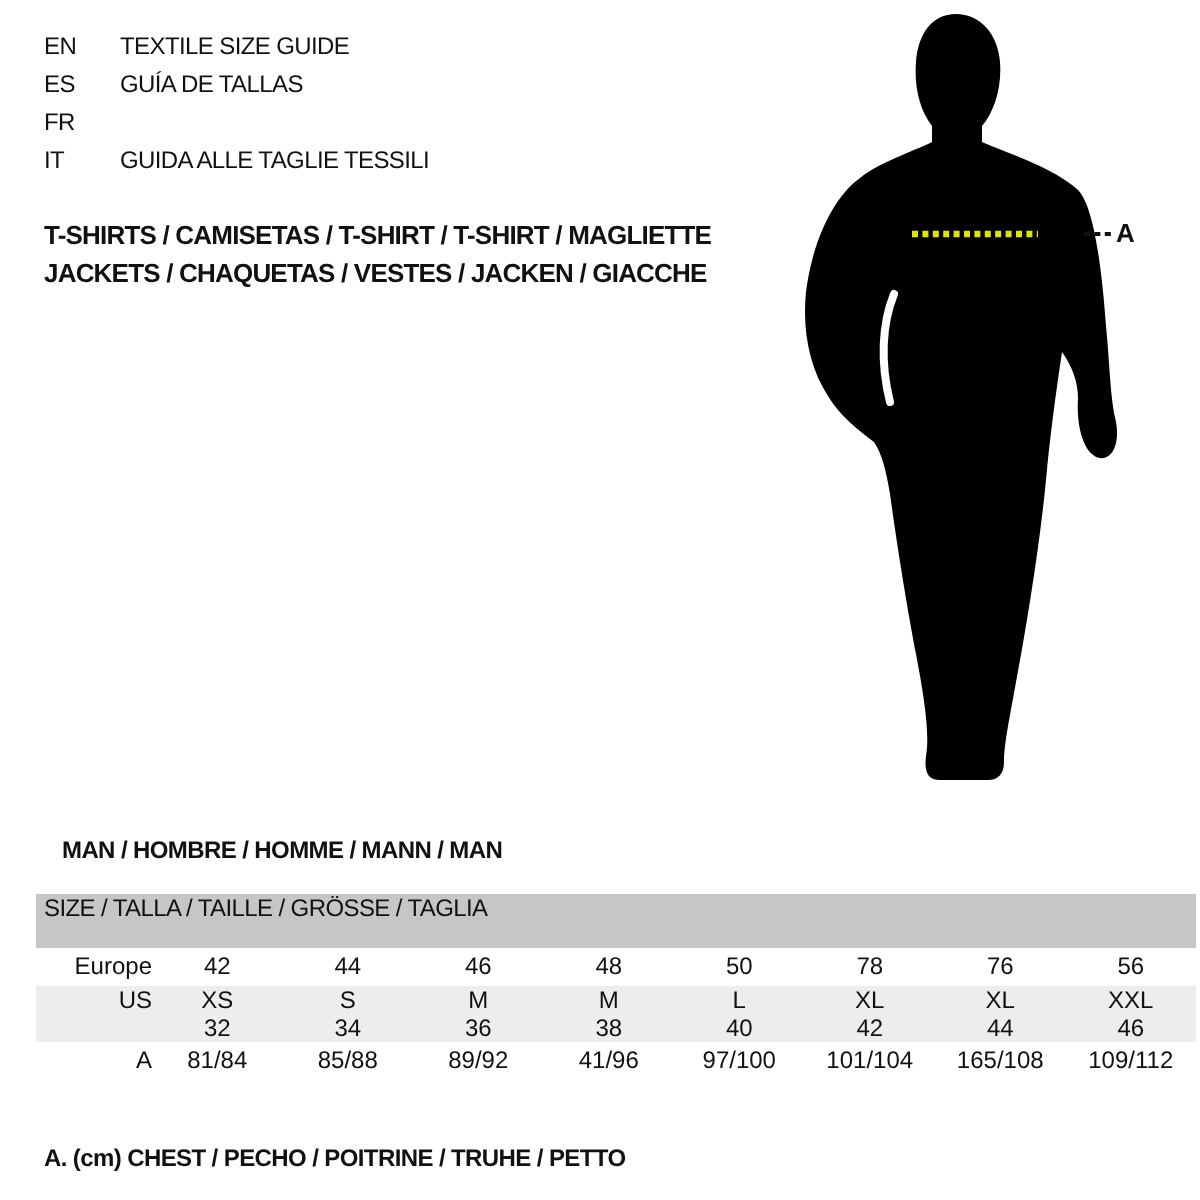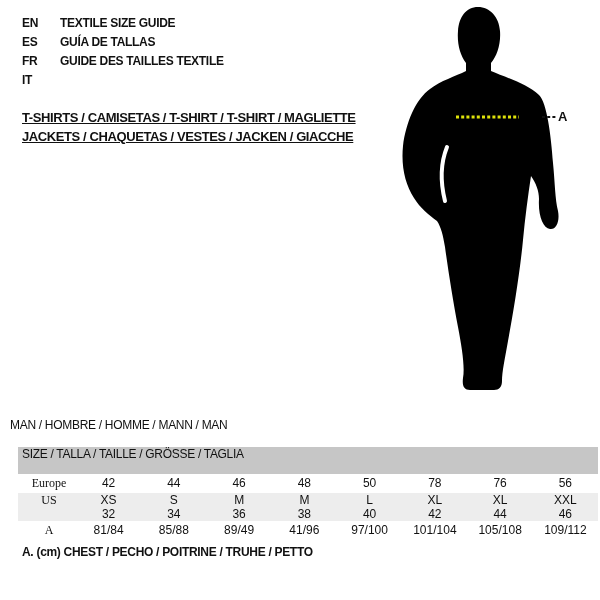--- a/index.html
+++ b/index.html
@@ -8,64 +8,64 @@
   }
   *{margin:0;padding:0;box-sizing:border-box;}
   html,body{background:#fff;}
   .canvas{
     position:relative;width:600px;height:600px;background:var(--background);
     font-family:"Liberation Sans","DejaVu Sans",sans-serif;color:var(--text);
     overflow:hidden;
   }
   
   .lang-list{position:absolute;left:22px;top:14px;}
-  .lang-row{display:flex;height:19px;line-height:19px;font-size:12px;font-weight:700;letter-spacing:-0.3px;}
+  .lang-row{display:flex;height:19px;line-height:19px;font-size:12px;font-weight:400;letter-spacing:-0.3px;}
   .lang-code{width:38px;}
   
   .categories{position:absolute;left:22px;top:108px;}
-  .cat-line{height:19px;line-height:19px;font-size:13px;font-weight:700;letter-spacing:-0.4px;text-decoration:underline;}
+  .cat-line{height:19px;line-height:19px;font-size:13px;font-weight:700;letter-spacing:-0.4px;}
   
   .figure-wrap{position:absolute;left:395px;top:5px;width:185px;height:392px;}
   .figure-wrap svg{display:block;width:185px;height:392px;}
   .measure-a{position:absolute;left:163px;top:104px;font-size:13px;font-weight:700;}
   .chest-line{stroke:var(--chest-dash);stroke-width:3.2;stroke-dasharray:3 2.2;}
   .pointer-line{stroke:#111;stroke-width:2;stroke-dasharray:3 2.2;}
   
-  .section-title{position:absolute;left:10px;top:416px;height:19px;line-height:19px;font-size:12px;font-weight:400;letter-spacing:-0.3px;}
+  .section-title{position:absolute;left:31px;top:416px;height:19px;line-height:19px;font-size:12px;font-weight:700;letter-spacing:-0.3px;}
   
   .size-table{position:absolute;left:18px;top:447px;width:580px;font-size:12px;}
   .t-header{height:27px;line-height:15px;background:var(--header-bg);padding-left:4px;letter-spacing:-0.3px;}
   .t-row{display:grid;grid-template-columns:58px repeat(8,1fr);}
-  .t-row .t-label{padding-left:4px;text-align:center;font-family:Liberation Serif, serif;}
+  .t-row .t-label{padding-left:4px;text-align:right;}
   .t-row span{display:block;text-align:center;}
   .row-europe,.row-a{height:19px;line-height:19px;}
   .row-us,.row-nums{height:14px;line-height:14px;background:var(--shaded-row-bg);}
   
-  .footnote{position:absolute;left:22px;top:543px;height:19px;line-height:19px;font-size:12px;font-weight:700;letter-spacing:-0.3px;}
+  .footnote{position:absolute;left:22px;top:570px;height:19px;line-height:19px;font-size:12px;font-weight:700;letter-spacing:-0.3px;}
 </style>
 </head>
 <body>
 
 <div class="canvas">
 
   <div class="lang-list">
     <div class="lang-row">
       <span class="lang-code">EN</span>
       <span class="lang-label">TEXTILE SIZE GUIDE</span>
     </div>
     <div class="lang-row">
       <span class="lang-code">ES</span>
       <span class="lang-label">GUÍA DE TALLAS</span>
     </div>
     <div class="lang-row">
       <span class="lang-code">FR</span>
-      <span class="lang-label">GUIDE DES TAILLES TEXTILE</span>
     </div>
     <div class="lang-row">
       <span class="lang-code">IT</span>
+      <span class="lang-label">GUIDA ALLE TAGLIE TESSILI</span>
     </div>
   </div>
 
   <div class="categories">
     <div class="cat-line">T-SHIRTS / CAMISETAS / T-SHIRT / T-SHIRT / MAGLIETTE</div>
     <div class="cat-line">JACKETS / CHAQUETAS / VESTES / JACKEN / GIACCHE</div>
   </div>
 
   <div class="figure-wrap">
     <svg viewBox="395 5 185 392" xmlns="http://www.w3.org/2000/svg">
@@ -141,24 +141,24 @@
       <span>40</span>
       <span>42</span>
       <span>44</span>
       <span>46</span>
     </div>
 
     <div class="t-row row-a">
       <span class="t-label">A</span>
       <span>81/84</span>
       <span>85/88</span>
-      <span>89/49</span>
+      <span>89/92</span>
       <span>41/96</span>
       <span>97/100</span>
       <span>101/104</span>
-      <span>105/108</span>
+      <span>165/108</span>
       <span>109/112</span>
     </div>
   </div>
 
   <div class="footnote">A. (cm) CHEST / PECHO / POITRINE / TRUHE / PETTO</div>
 
 </div>
 
 </body></html>

